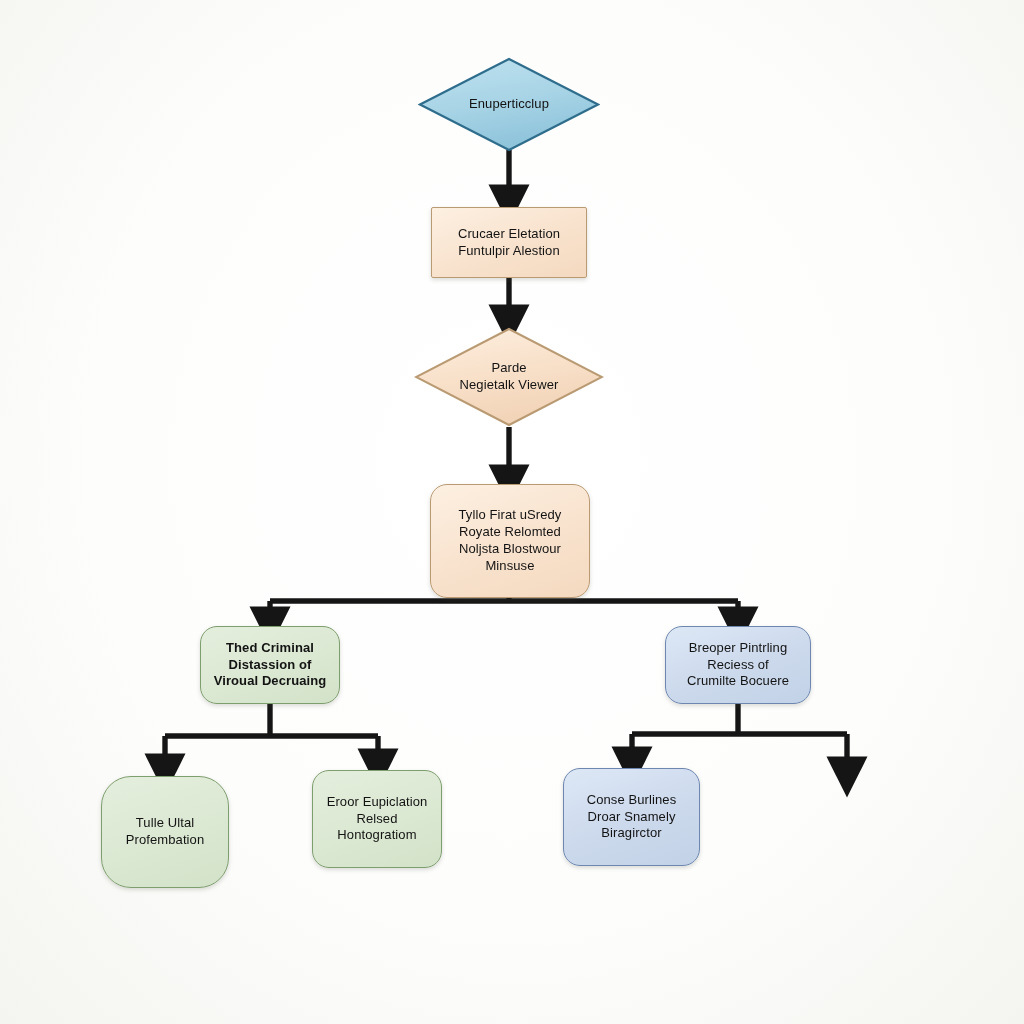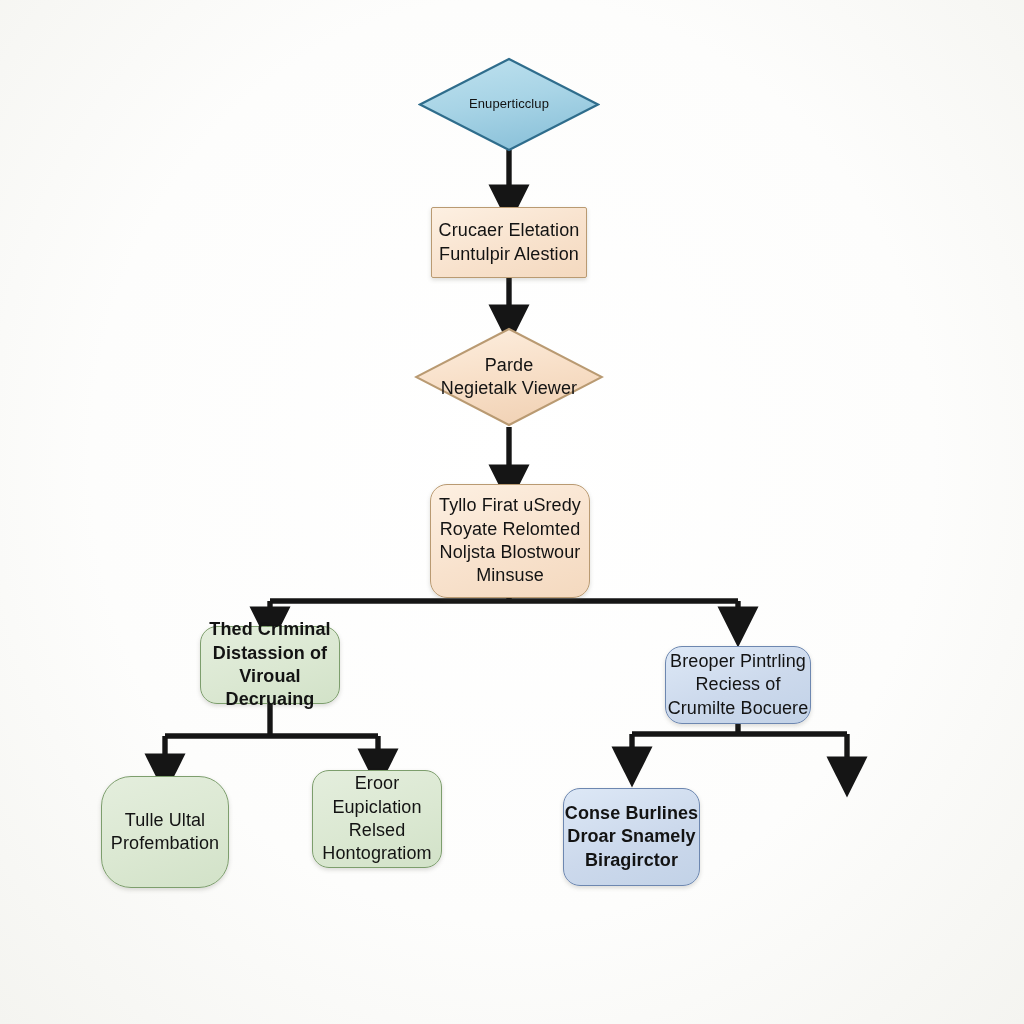--- a/index.html
+++ b/index.html
@@ -52,41 +52,40 @@
     background: linear-gradient(160deg, #fdf0e2 0%, #f8e2cd 55%, #f4d9bf 100%);
     border-color: #b99a72;
   }
   .green {
     background: linear-gradient(160deg, #e4eedd 0%, #dbe8d2 55%, #d2e2c8 100%);
     border-color: #7d9e6d;
   }
   .bluegrey {
     background: linear-gradient(160deg, #dde8f6 0%, #ccd9ec 55%, #c2d2e7 100%);
     border-color: #6d87b0;
-    margin-top: 20px;
   }
 
   
   .diamond {
     background: transparent;
     border: none;
     box-shadow: none;
   }
   .diamond .dshape {
     position: absolute;
     left: 0; top: 0;
     width: 100%; height: 100%;
   }
   .diamond .dlabel {
     position: relative;
     z-index: 2;
     padding: 0 10px;
   }
 
-  .t14 { font-size: 18px; }
+  .t14 { font-size: 13px; }
   .t15 { font-size: 13px; }
 </style>
 </head>
 <body>
 
 <div id="canvas">
 
   <svg id="edges" viewBox="0 0 1024 1024" width="1024" height="1024">
     <defs>
       <marker id="arrow" markerWidth="9" markerHeight="9" refX="4.2" refY="4.5" orient="auto" markerUnits="strokeWidth">
@@ -179,20 +178,20 @@
     <span>Tulle Ultal
 Profembation</span>
   </div>
 
   <div class="node box round green t14" style="left:312px; top:770px; width:130px; height:98px;">
     <span>Eroor Eupiclation
 Relsed
 Hontogratiom</span>
   </div>
 
-  <div class="node box round bluegrey t14" style="left:563px; top:768px; width:137px; height:98px;font-weight:bold;">
+  <div class="node box round bluegrey t14" style="left:563px; top:768px; width:137px; height:98px;">
     <span>Conse Burlines
 Droar Snamely
 Biragirctor</span>
   </div>
 
 
 </div>
 
 </body></html>

